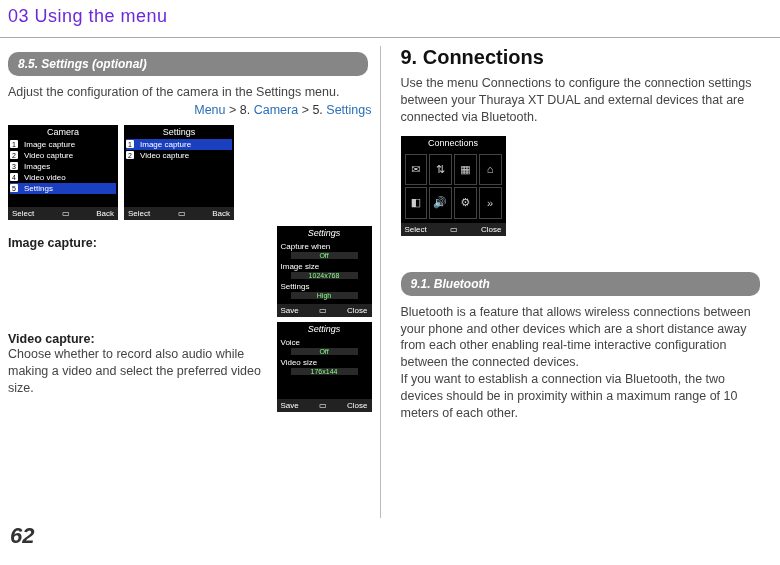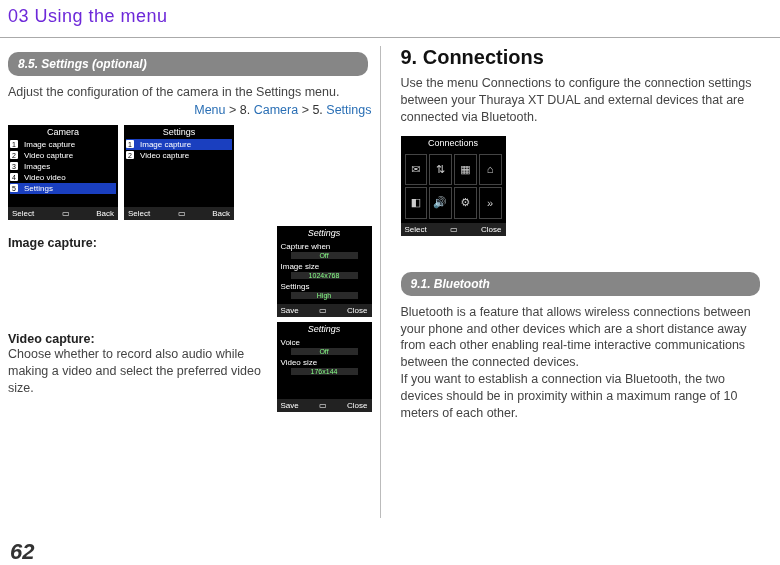--- a/index.html
+++ b/index.html
@@ -103,21 +103,21 @@
     align-items: center;
     justify-content: center;
     font-size: 11px;
     color: #ccc;
   }
   .right-top { display: flex; gap: 10px; align-items: flex-start; flex-direction: column; }
   .right-top .intro { flex: 1; }
   .page-num {
     position: absolute;
     left: 10px;
-    bottom: 0;
+    bottom: 16px;
     font-size: 22px;
     font-style: italic;
     font-weight: bold;
     color: #333;
   }
 </style>
 </head>
 <body>
 
 <div class="chapter-title">03 Using the menu</div>
@@ -243,18 +243,18 @@
         <div class="ss-soft">
           <span>Select</span>
           <span class="mid">▭</span>
           <span>Close</span>
         </div>
       </div>
     </div>
 
     <div style="height:30px"></div>
     <div class="section-bar">9.1. Bluetooth</div>
-    <div class="body-text">Bluetooth is a feature that allows wireless connections between your phone and other devices which are a short distance away from each other enabling real-time interactive communications between the connected devices.</div>
+    <div class="body-text">Bluetooth is a feature that allows wireless connections between your phone and other devices which are a short distance away from each other enabling real-time interactive configuration between the connected devices.</div>
     <div class="body-text">If you want to establish a connection via Bluetooth, the two devices should be in proximity within a maximum range of 10 meters of each other.</div>
   </div>
 </div>
 
 <div class="page-num">62</div>
 
 </body></html>

